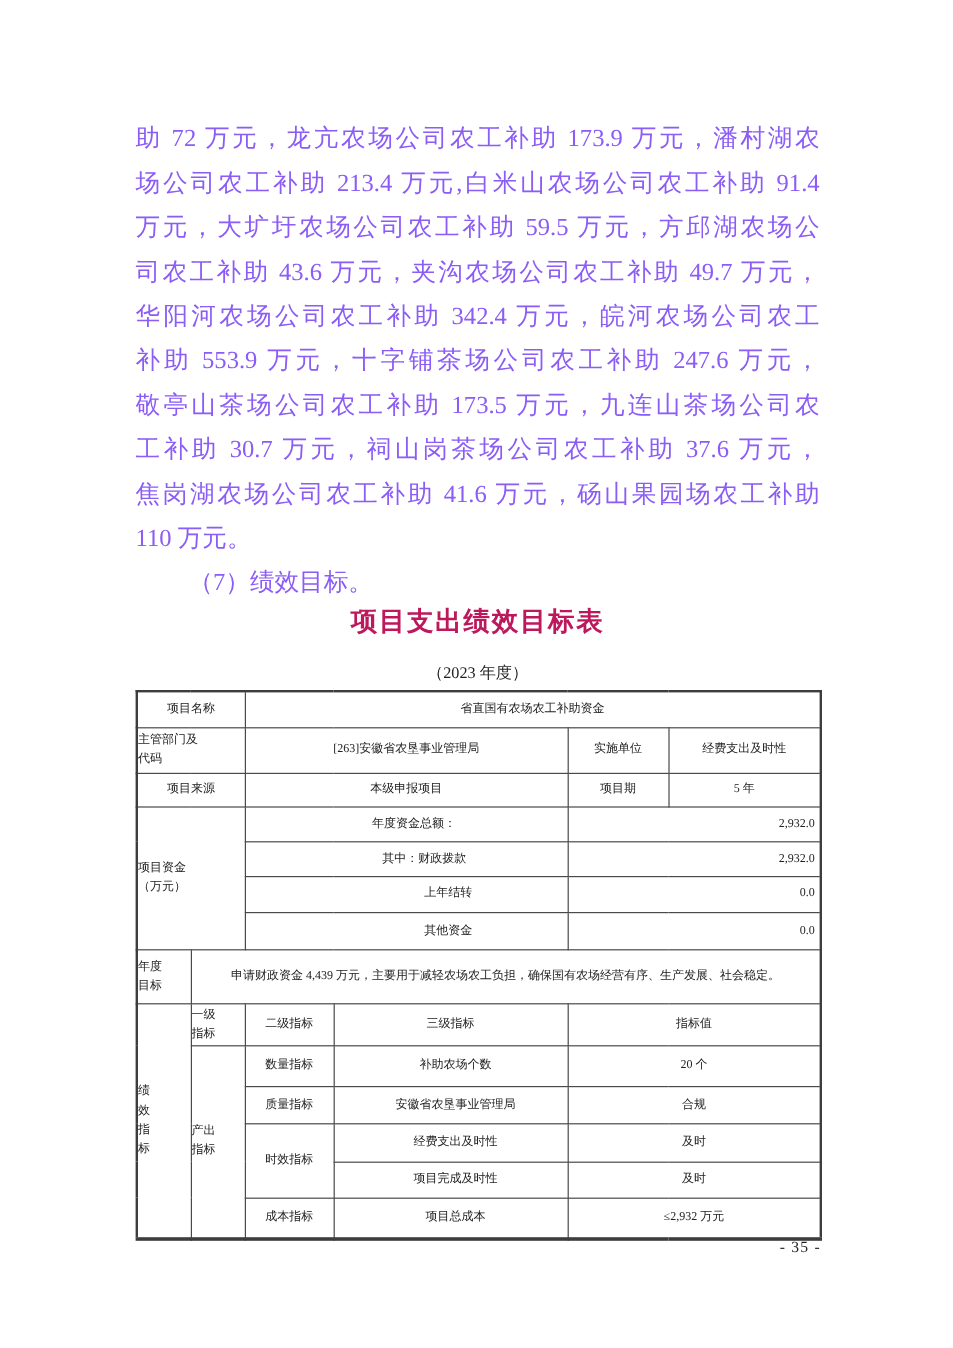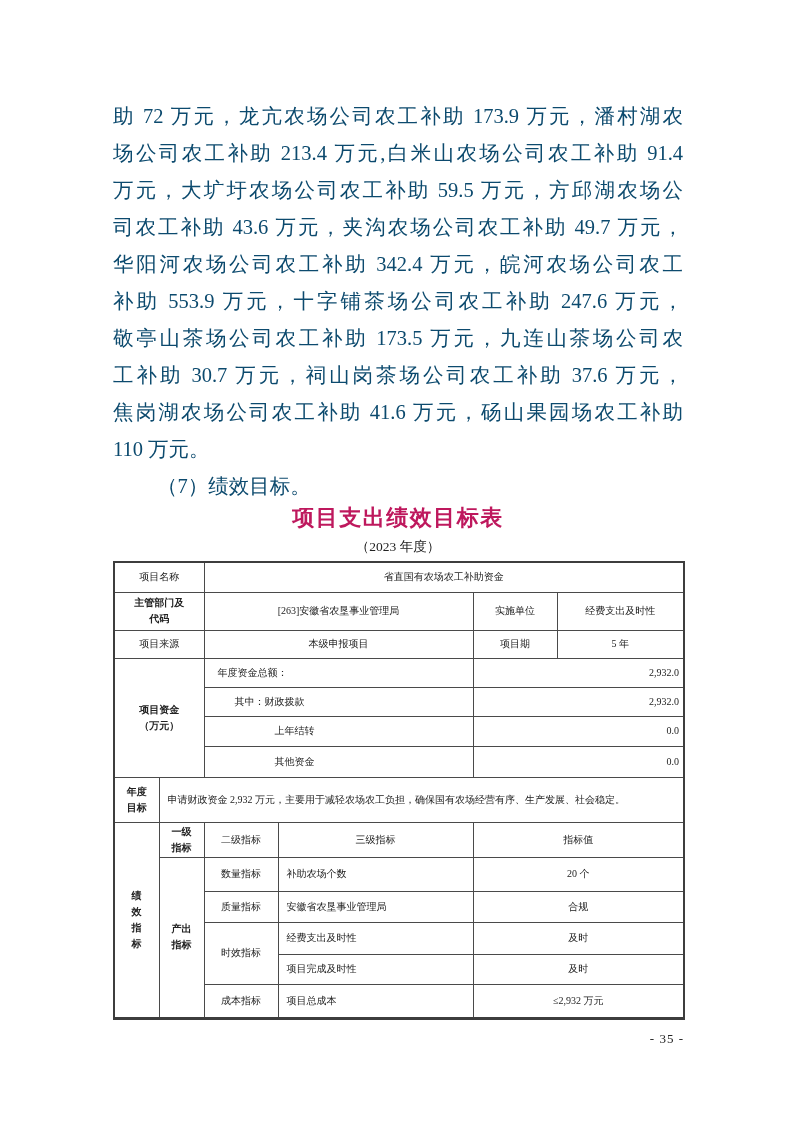--- a/index.html
+++ b/index.html
@@ -14,21 +14,21 @@
     color: #212121;
   }
   
   .content {
     position: absolute;
     left: 113px;
     top: 98px;
     width: 570px;
     font-size: 20.5px;
     line-height: 37px;
-    color: #0c4a6e;
+    color: #8b5cf6;
   }
   .bline { width: 100%; white-space: nowrap; }
   .jline {
     white-space: normal;
     text-align: justify;
     text-align-last: justify;
     text-justify: inter-character;
   }
   .indent { padding-left: 44px; }
   
@@ -41,21 +41,21 @@
   .tbl-title {
     font-family: "Liberation Sans", "DejaVu Sans", sans-serif;
     font-weight: 700;
     font-size: 22px;
     line-height: 32px;
     letter-spacing: 1.5px;
     text-align: center;
     color: #be185d;
   }
   .tbl-subtitle {
-    margin-top: 4px;
+    margin-top: 18px;
     font-size: 13.5px;
     line-height: 18px;
     text-align: center;
     color: #222222;
   }
   table.ptable {
     margin-top: 5px;
     width: 570px;
     border-collapse: collapse;
     table-layout: fixed;
@@ -64,23 +64,23 @@
   }
   table.ptable td {
     border: 1px solid #4a4a4a;
     font-size: 10px;
     line-height: 16px;
     vertical-align: middle;
     color: #222222;
     overflow: hidden;
   }
   td.c { text-align: center; }
-  td.l { text-align: left; margin-top: 30px; }
+  td.l { text-align: center; margin-top: 30px; }
   td.r { text-align: right; padding-right: 4px; }
-  td.pre { white-space: pre-line; text-align: center; font-weight: bold; }
+  td.pre { white-space: pre-line; text-align: left; }
   td.p8 { padding-left: 8px; }
   td.ind0 { padding-left: 13px; }
   td.ind1 { padding-left: 30px; }
   td.ind2 { padding-left: 70px; }
   td.goal { padding: 4px 8px 4px 8px; line-height: 19px; }
   td.vlab { line-height: 17px; letter-spacing: 0.5px; }
   
   .pageno {
     position: absolute;
     left: 638px;
@@ -161,21 +161,21 @@
         <td colspan="2" class="r">0.0</td>
       </tr>
       <tr style="height:31px">
         <td colspan="2" class="l ind2">其他资金</td>
         <td colspan="2" class="r">0.0</td>
       </tr>
 
       <tr style="height:45px">
         <td class="pre">年度
 目标</td>
-        <td colspan="5" class="l goal">申请财政资金 2,932 万元，主要用于减轻农场农工负担，确保国有农场经营有序、生产发展、社会稳定。</td>
+        <td colspan="5" class="l goal">申请财政资金 4,439 万元，主要用于减轻农场农工负担，确保国有农场经营有序、生产发展、社会稳定。</td>
       </tr>
 
       <tr style="height:35px">
         <td rowspan="6" class="pre vlab">绩
 效
 指
 标</td>
         <td class="pre">一级
 指标</td>
         <td class="c">二级指标</td>

